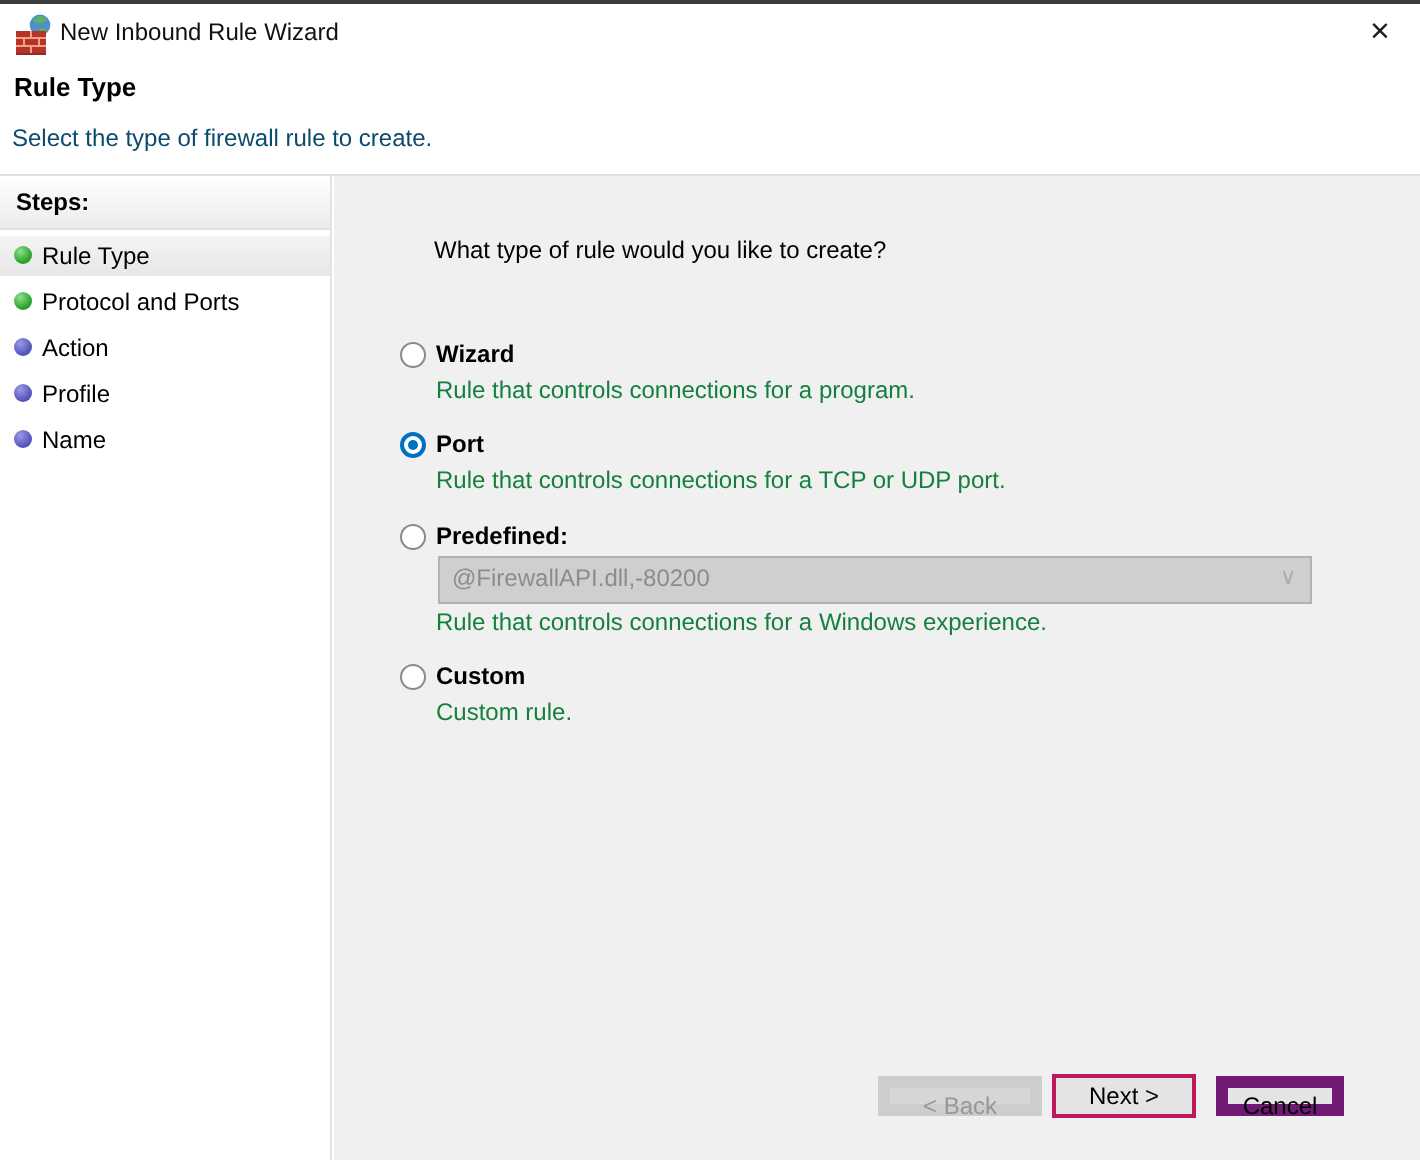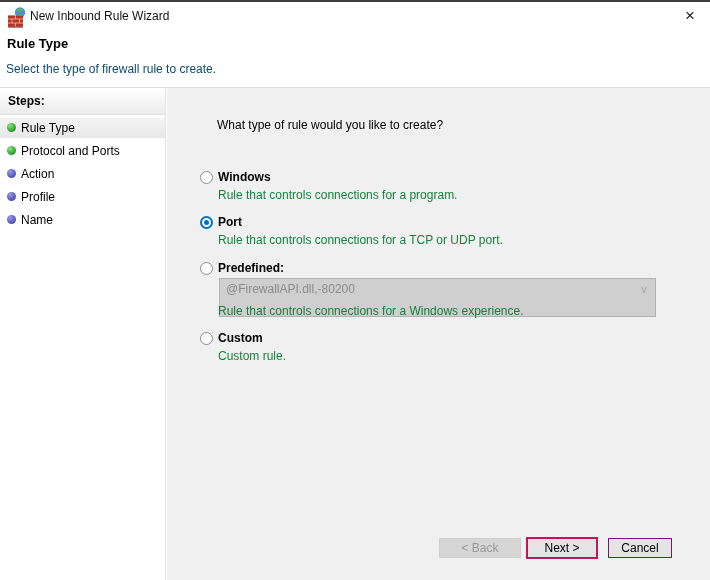--- a/index.html
+++ b/index.html
@@ -48,31 +48,31 @@
   }
   .radio.selected { border:2px solid #0071c2; }
   .radio.selected::after {
     content:""; position:absolute; left:2px; top:2px; width:5px; height:5px;
     border-radius:50%; background:#0071c2;
   }
   .opt-label { position:absolute; left:51px; font-size:12px; font-weight:bold; }
   .opt-desc  { position:absolute; left:51px; font-size:12px; color:#15803d; }
 
   .dropdown {
-    position:absolute; left:52px; top:190px; width:437px; height:39px;
+    position:absolute; left:52px; top:190px; width:437px; height:24px;
     background:#cfcfcf; border:1px solid #b2b2b2; color:#8c8c8c;
     line-height:20px; padding-left:6px; font-size:12px;
   }
   .dropdown .chevron {
     position:absolute; right:7px; top:0; line-height:20px; color:#ababab; font-size:11px;
   }
 
   
   .btn {
-    position:absolute; height:20px; background:#e4e4e4; border:1px solid #701a75;
+    position:absolute; height:20px; background:#e4e4e4; border:6px solid #701a75;
     font-size:12px; text-align:center; line-height:18px; color:#000; cursor:default;
   }
   .btn-back { left:272px; top:450px; width:82px; background:#d6d6d6; border-color:#cdcdcd; color:#979797; }
   .btn-next { left:359px; top:449px; width:72px; height:22px; border:2px solid #be185d; line-height:18px; }
   .btn-cancel { left:441px; top:450px; width:64px; }
 </style>
 </head>
 <body>
 
 <div class="window">
@@ -123,21 +123,21 @@
     <div class="step">
       <span class="bullet bullet-purple"></span>
       <span class="step-label">Name</span>
     </div>
   </div>
 
   <div class="content">
     <div class="question">What type of rule would you like to create?</div>
 
     <span class="radio" style="top:83px"></span>
-    <span class="opt-label" style="top:82px">Windows</span>
+    <span class="opt-label" style="top:82px">Wizard</span>
     <span class="opt-desc" style="top:100px">Rule that controls connections for a program.</span>
 
     <span class="radio selected" style="top:128px"></span>
     <span class="opt-label" style="top:127px">Port</span>
     <span class="opt-desc" style="top:145px">Rule that controls connections for a TCP or UDP port.</span>
 
     <span class="radio" style="top:174px"></span>
     <span class="opt-label" style="top:173px">Predefined:</span>
     <div class="dropdown" aria-disabled="true">
       <span>@FirewallAPI.dll,-80200</span>

